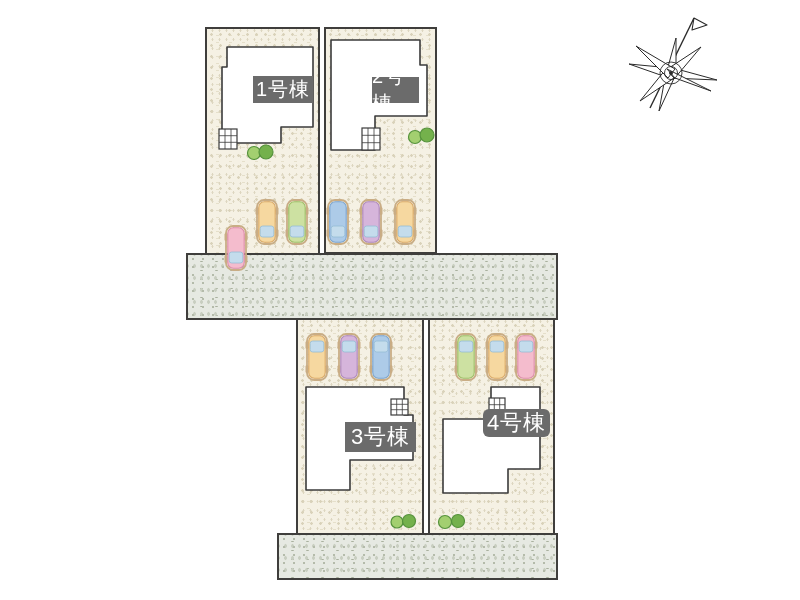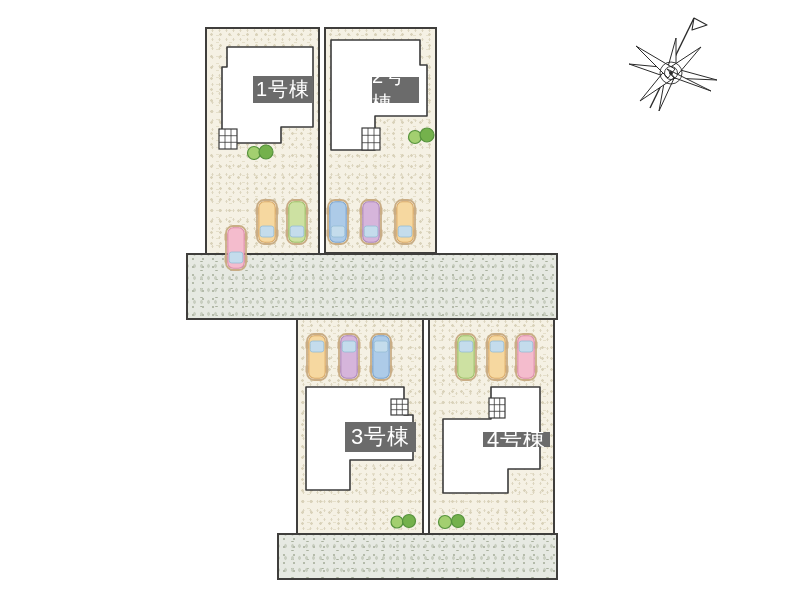--- a/index.html
+++ b/index.html
@@ -51,21 +51,21 @@
     background:var(--badge-bg,#6b6b6b);
     color:var(--badge-text,#ffffff);
     display:flex;align-items:center;justify-content:center;
     letter-spacing:1px;
     font-weight:400;
     margin-left:22px;
   }
   #badge-1{left:231px;top:76px;width:60px;height:27px;font-size:20px;}
   #badge-2{left:350px;top:77px;width:47px;height:26px;font-size:20px;}
   #badge-3{left:323px;top:422px;width:71px;height:30px;font-size:22px;}
-  #badge-4{left:461px;top:432px;width:67px;height:15px;font-size:22px;}
+  #badge-4{left:461px;top:409px;width:67px;height:28px;font-size:22px;border-radius:6px;}
 </style>
 </head>
 <body>
 
 <div id="canvas">
 
   <div class="lot" id="lot-1"></div>
   <div class="lot" id="lot-2"></div>
   <div class="road" id="road-middle"></div>
   <div class="lot" id="lot-3"></div>

